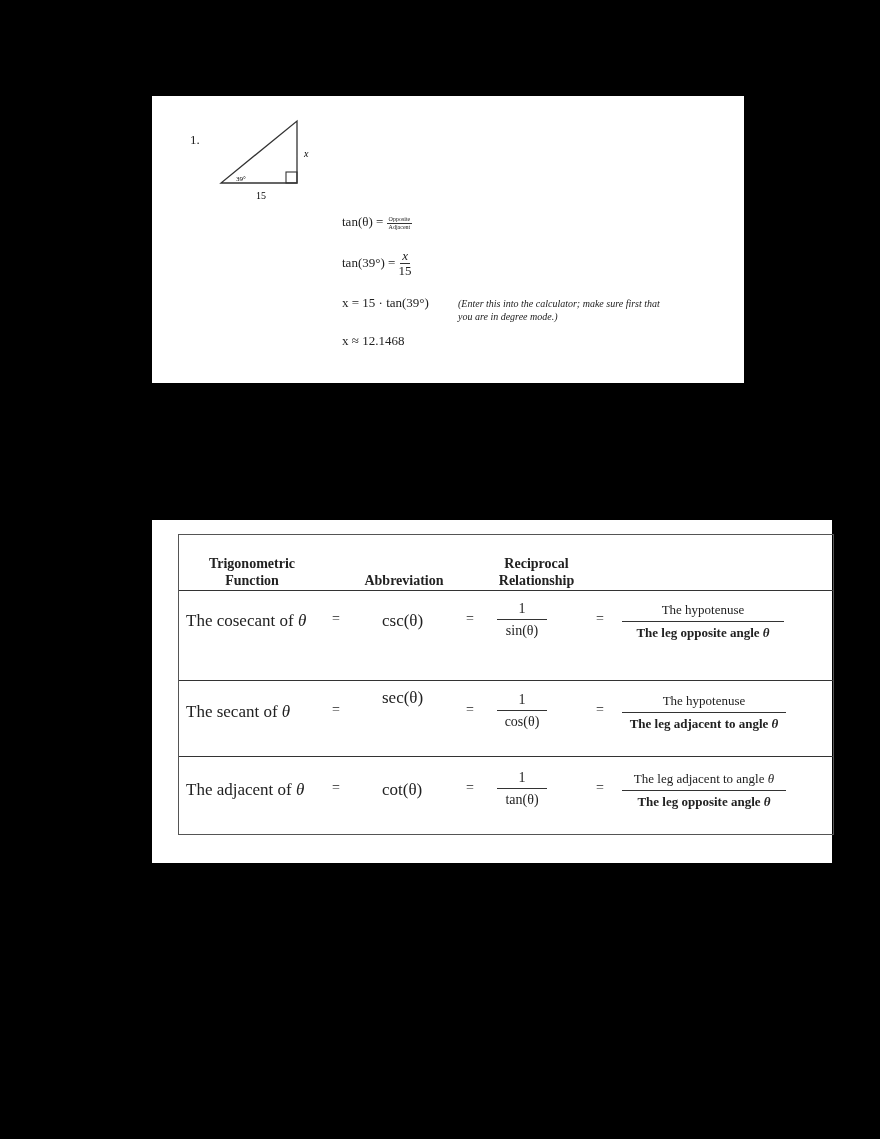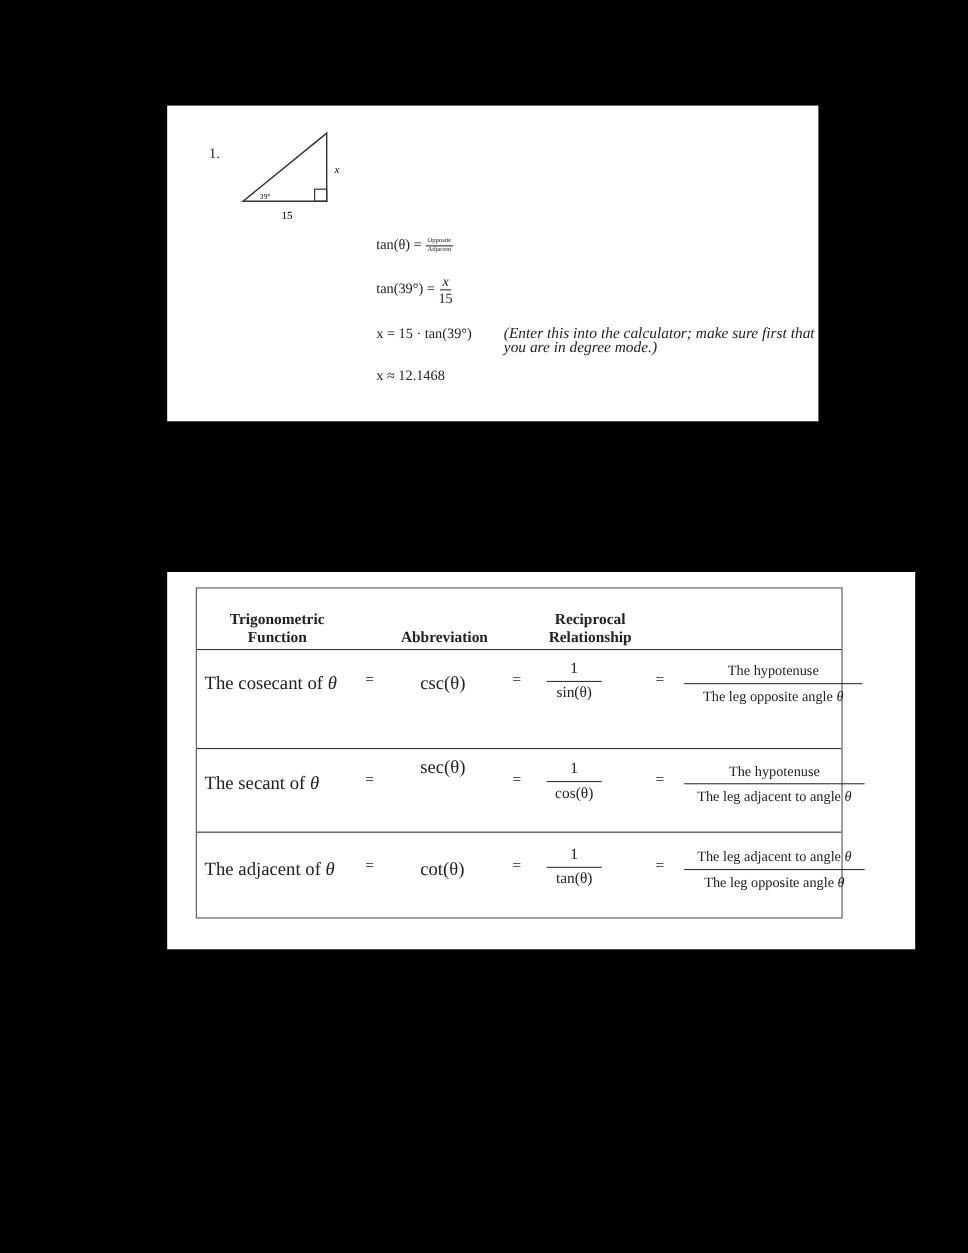--- a/index.html
+++ b/index.html
@@ -15,35 +15,35 @@
   .abs { position: absolute; white-space: nowrap; }
   .num { left: 38px; top: 36px; font-size: 13px; }
   .tri { position: absolute; left: 60px; top: 20px; }
   .sol { left: 188px; top: 36px; font-size: 13px; line-height: 16.5px; }
   .sol .title { text-decoration: underline; }
   .eq { font-size: 13px; }
   .frac { display: inline-flex; flex-direction: column; align-items: center; vertical-align: middle; }
   .frac .n { border-bottom: 1px solid #333; padding: 0 2px; line-height: 1.1; }
   .frac .d { line-height: 1.1; }
   .tiny { font-size: 6px; }
-  .note { font-style: italic; font-size: 14px; line-height: 13px; }
+  .note { font-style: italic; font-size: 10px; line-height: 13px; }
 
   
-  .tbl { position: absolute; left: 26px; top: 14px; width: 588px; height: 301px;
+  .tbl { position: absolute; left: 26px; top: 14px; width: 656px; height: 301px;
          border: 1.5px solid #555; box-sizing: border-box; padding-left: 16px; }
   .hline { position: absolute; left: 0; right: 0; height: 0; border-top: 1.3px solid #333; }
   .hdr { font-weight: bold; font-size: 14px; text-align: center; line-height: 17px; position: absolute; }
   .cell { position: absolute; font-size: 17px; white-space: nowrap; }
   .eqs { position: absolute; font-size: 14px; }
   .rfrac { position: absolute; display: flex; flex-direction: column; align-items: center; font-size: 14px; }
   .rfrac .n { border-bottom: 1px solid #333; line-height: 20px; padding: 0 2px; text-align:center; }
   .rfrac .d { line-height: 22px; text-align:left; }
   .lfrac { position: absolute; display: flex; flex-direction: column; align-items: center; font-size: 13px; }
   .lfrac .n { border-bottom: 1px solid #333; line-height: 22px; padding: 0 2px; text-align:center; width: 100%; }
-  .lfrac .d { line-height: 22px; text-align:right; }
+  .lfrac .d { line-height: 22px; text-align:right;font-weight:bold; }
   i.th { font-style: italic; }
 </style>
 </head>
 <body>
 
 <div class="panel" id="panel1">
   <div class="abs num">1.</div>
 
   <svg class="tri" width="100" height="90">
     <polygon points="9,67 85,67 85,5" fill="none" stroke="#333" stroke-width="1.3"></polygon>

